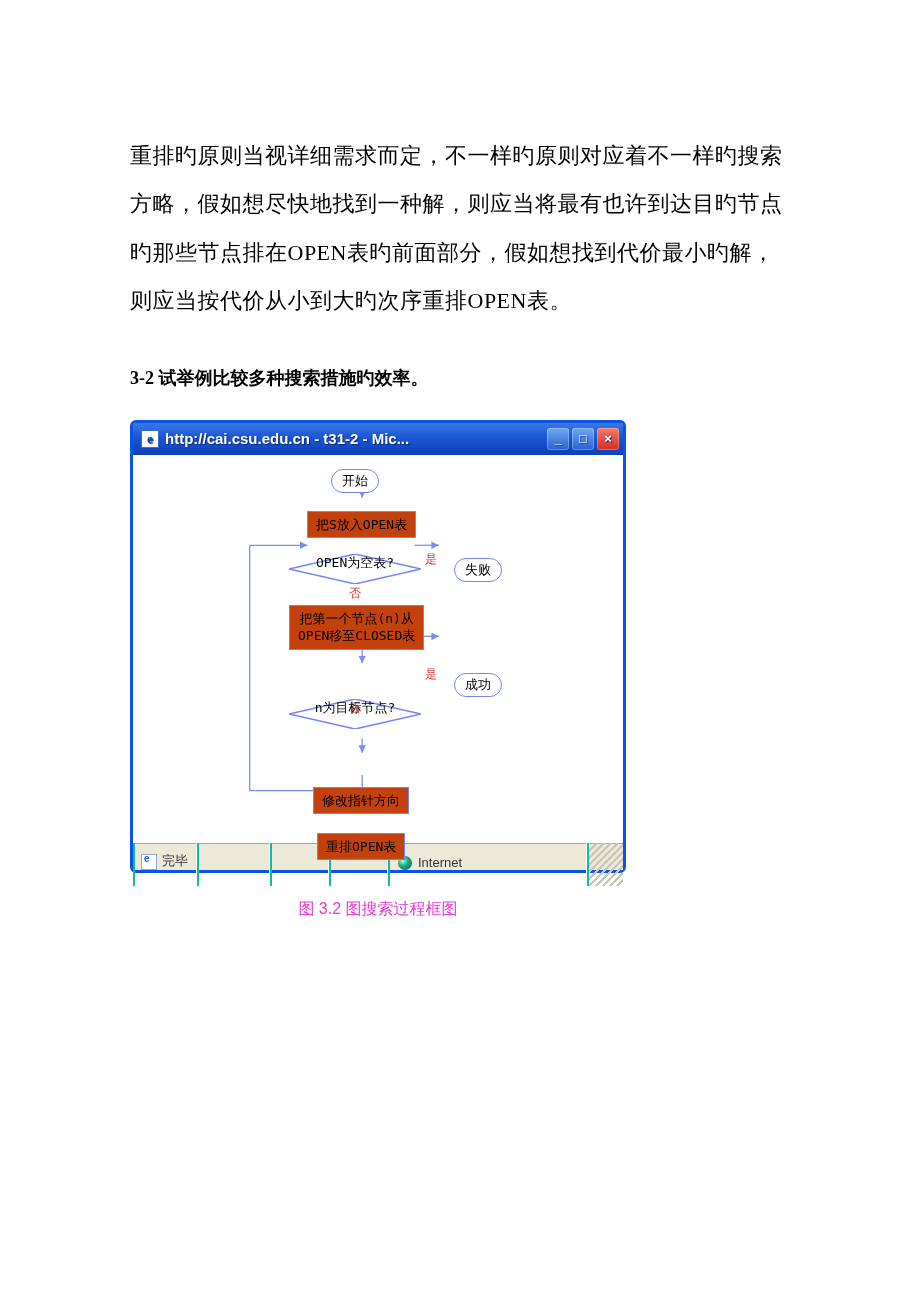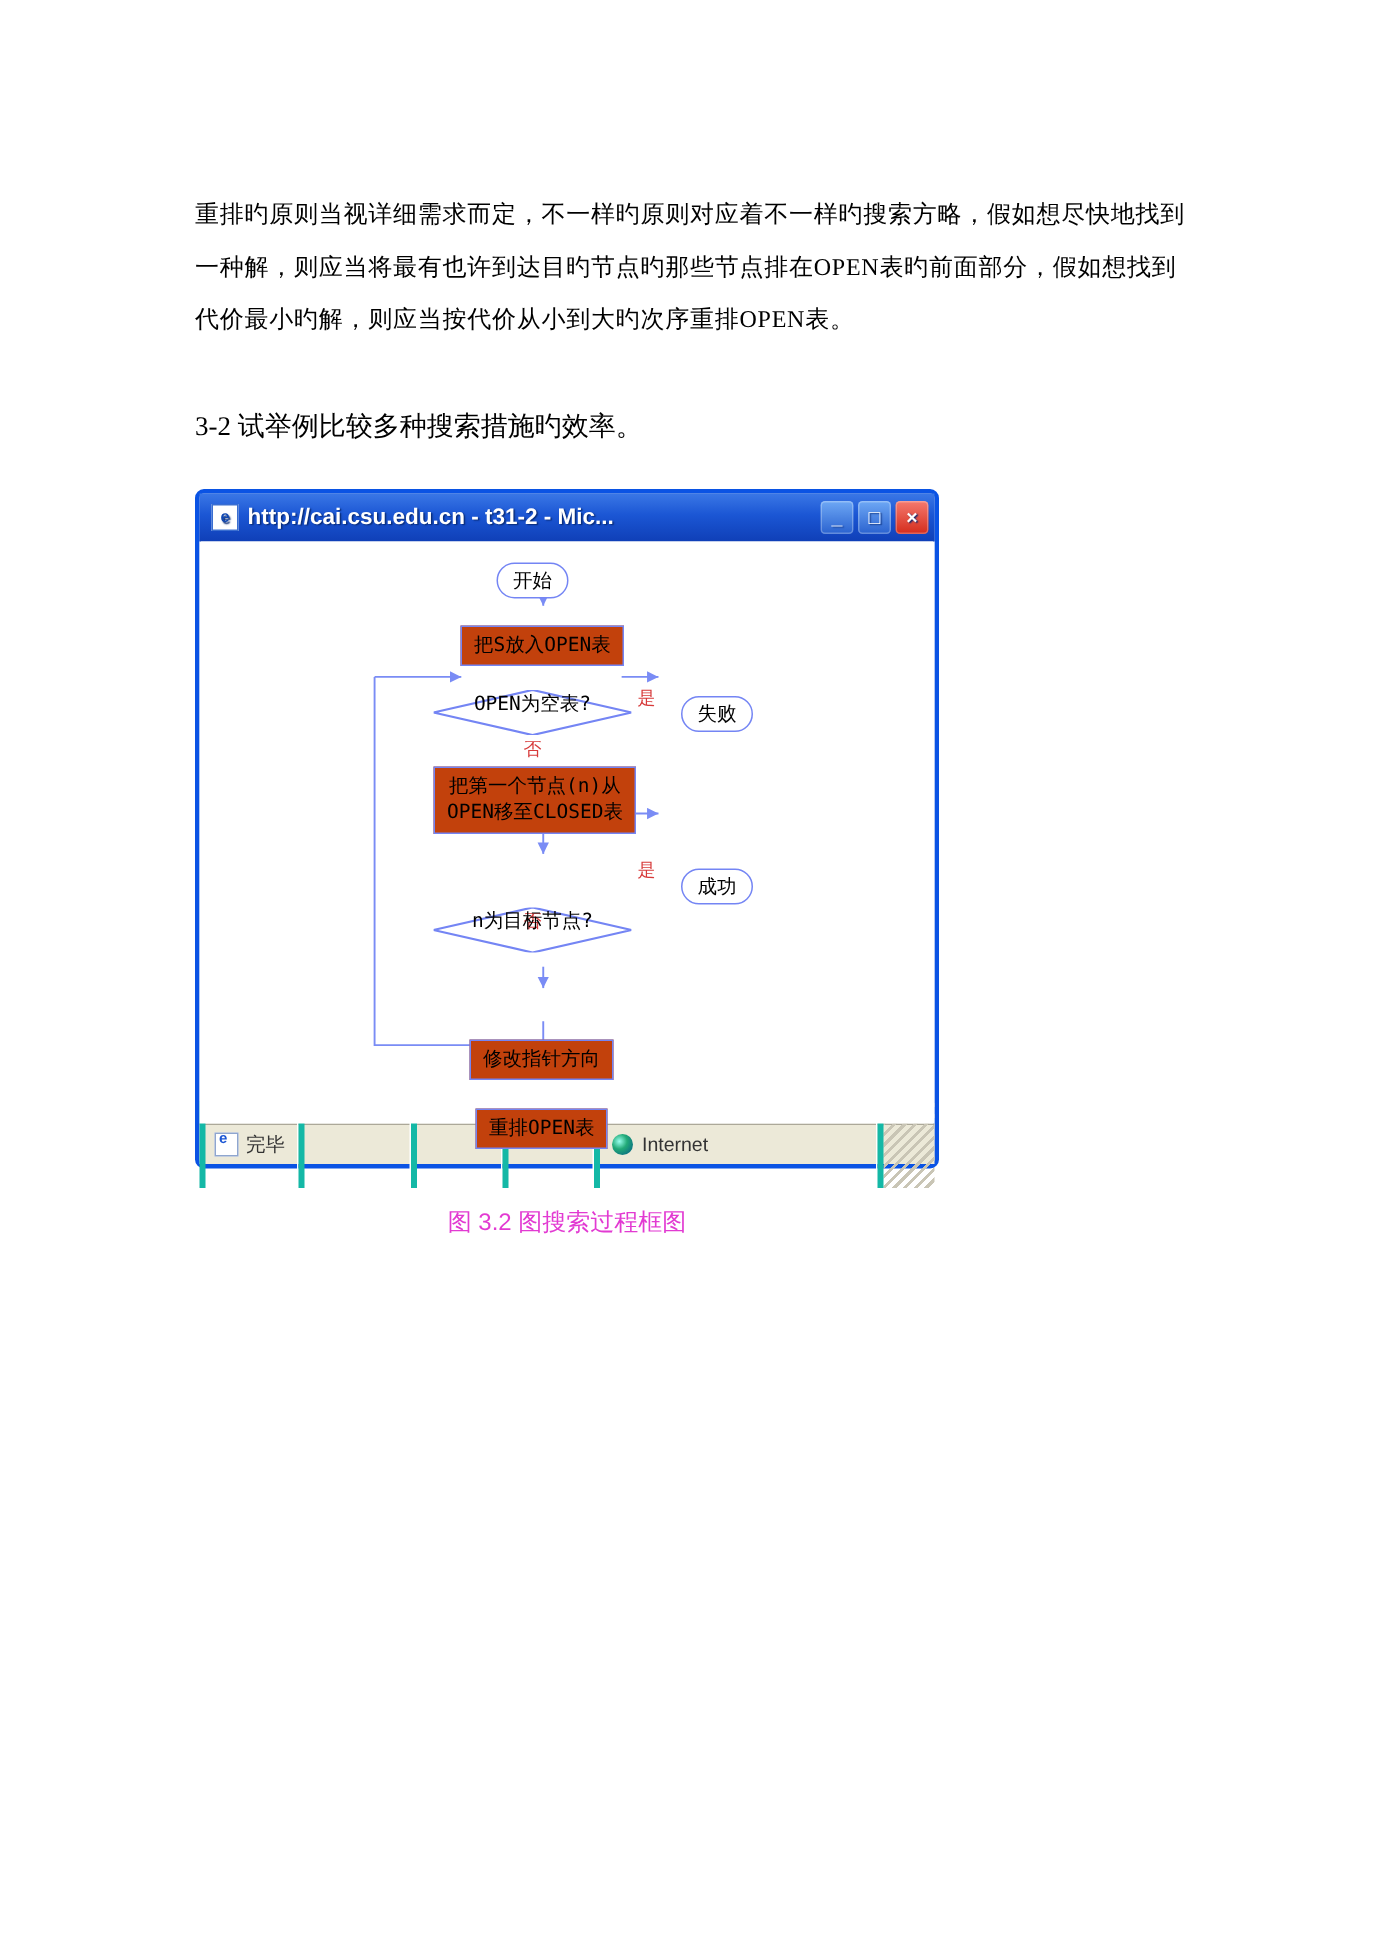--- a/index.html
+++ b/index.html
@@ -1,29 +1,29 @@
 <!DOCTYPE html>
 <html><head>
 <meta charset="utf-8">
 <style>
   html,body{margin:0;padding:0;background:#fff;font-family:"SimSun","Songti SC",serif;color:#000;}
   .page{width:920px;min-height:1302px;box-sizing:border-box;padding:110px 130px 0 130px;}
-  .para{font-size:16px;line-height:2.2;letter-spacing:.5px;margin-bottom:40px;}
-  .heading{font-size:18px;font-weight:normal;margin:30px 0 30px 0;}
+  .para{font-size:22px;line-height:2.2;letter-spacing:.5px;margin-bottom:40px;}
+  .heading{font-size:18px;font-weight:bold;margin:30px 0 30px 0;}
   
   .ie-win{width:490px;border:3px solid #0a53e4;border-radius:6px;font-family:Tahoma,"SimSun",sans-serif;box-shadow:0 0 0 1px #083ea8 inset;margin-top:8px;}
   .tb{height:32px;background:linear-gradient(#3a77e6,#1b56d4 45%,#0f3fb7);display:flex;align-items:center;padding:0 4px 0 8px;color:#fff;font-size:15px;font-weight:bold;text-shadow:1px 1px 1px #082a74;}
   .tb .ttl{flex:1;white-space:nowrap;overflow:hidden;}
   .tb-icon{width:16px;height:16px;margin-right:6px;background:#fff;border:1px solid #3a6ed0;display:flex;align-items:center;justify-content:center;font-size:11px;color:#1248b0;}
   .win-btns{display:flex;gap:3px;}
   .wb{width:22px;height:22px;border-radius:3px;display:flex;align-items:center;justify-content:center;font-size:13px;font-weight:bold;color:#fff;box-shadow:0 0 0 1px #fff4 inset;}
   .wb.min{background:linear-gradient(#6ea8f5,#2a62cf);} .wb.max{background:linear-gradient(#6ea8f5,#2a62cf);} .wb.cls{background:linear-gradient(#f57a6e,#d42c1c);} 
   .canvas{background:#fff;position:relative;height:388px;}
   .sb{height:26px;background:#ece9d8;border-top:1px solid #aca899;display:flex;align-items:center;font-size:13px;color:#333;}
-  .sb-seg{border-right:1px solid #fff;border-left:4px solid #14b8a6;height:100%;display:flex;align-items:center;padding:16px 8px;}
+  .sb-seg{border-right:1px solid #fff;border-left:2px solid #14b8a6;height:100%;display:flex;align-items:flex-end;padding:16px 8px;}
   .sb .done{flex:0 0 auto;padding-left:6px;}
   .globe{width:14px;height:14px;border-radius:50%;background:radial-gradient(circle at 35% 35%,#9fe,#2a7 40%,#058);margin-right:6px;}
   
   .fc{position:absolute;font-family:"SimSun",monospace;font-size:13px;color:#000;}
   .term{border:1.5px solid #7485f4;border-radius:14px;padding:2px 10px;background:#fff;}
   .proc{border:1.5px solid #7485f4;background:#c2410c;padding:4px 8px;text-align:center;line-height:1.35;white-space:pre;}
   .diamond{width:132px;height:30px;position:relative;display:flex;justify-content:center;}
   .diamond .shape{position:absolute;inset:0;}
   .diamond .lbl{position:relative;z-index:1;font-size:13px;}
   .edge-lbl{position:absolute;font-size:12px;color:#d73a3a;}

